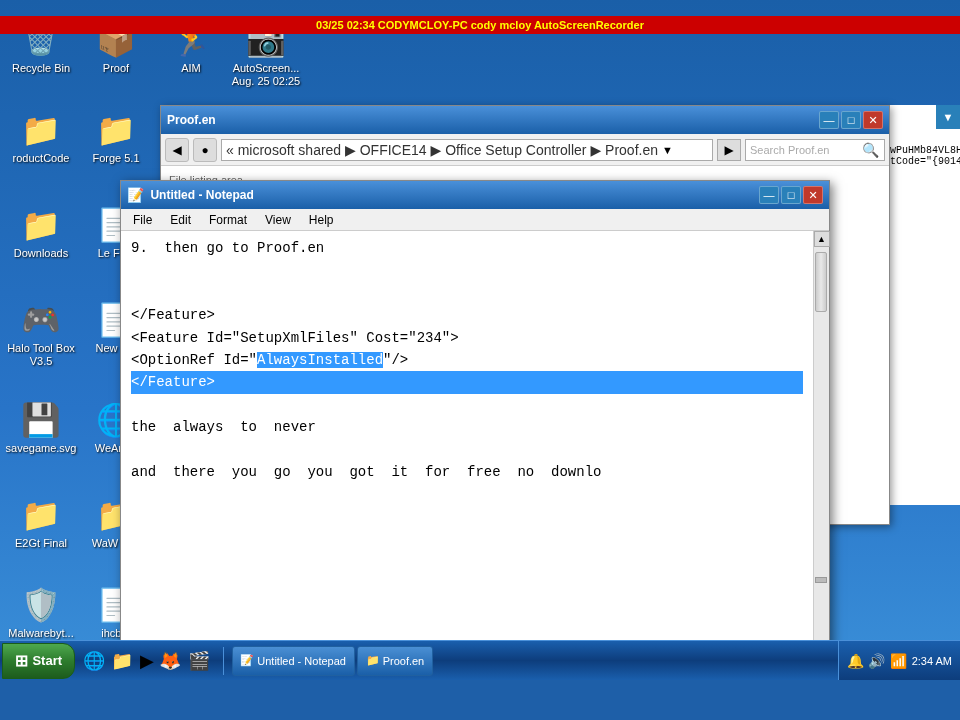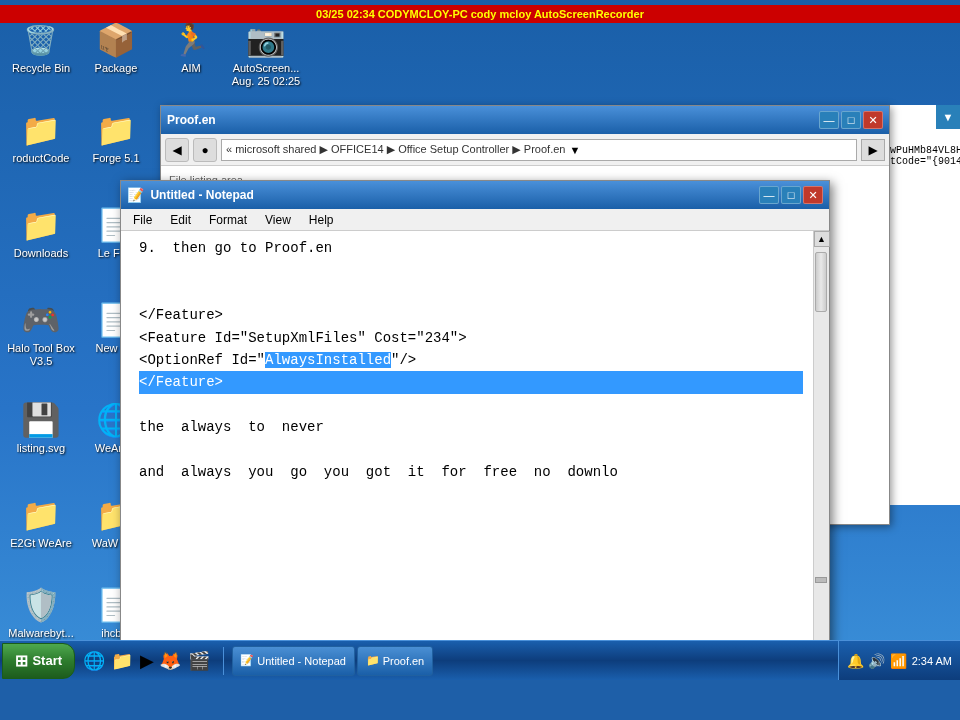--- a/index.html
+++ b/index.html
@@ -191,21 +191,21 @@
       flex: 1;
       height: 22px;
       border: 1px solid #aaa;
       background: white;
       font-size: 11px;
       padding: 0 4px;
       display: flex;
       align-items: center;
     }
     .address-text {
-      font-size: 11px;
+      font-size: 14px;
       color: #333;
     }
     .search-box {
       width: 140px;
       height: 22px;
       border: 1px solid #aaa;
       background: white;
       font-size: 11px;
       padding: 0 4px;
       display: flex;
@@ -256,21 +256,20 @@
     }
     .menu-item {
       padding: 2px 8px;
       font-size: 12px;
       cursor: pointer;
       color: #000;
     }
     .notepad-content-area {
       display: flex;
       height: calc(100% - 50px);
-      margin-left: 8px;
     }
     .notepad-scrollbar {
       width: 16px;
       background: #f0f0f0;
       border-left: 1px solid #ccc;
       display: flex;
       flex-direction: column;
       align-items: center;
     }
     .scrollbar-btn {
@@ -313,21 +312,21 @@
       color: white;
     }
     .inline-highlight {
       background-color: #3399ff;
       color: white;
     }
 
     
     .top-bar {
       position: absolute;
-      top: 5px;
+      top: 16px;
       left: 0;
       width: 100%;
       height: 18px;
       background: #cc0000;
       display: flex;
       align-items: center;
       justify-content: center;
       z-index: 9999;
     }
     .top-bar-text {
@@ -344,21 +343,21 @@
   <div class="top-bar">
     <span class="top-bar-text">03/25  02:34  CODYMCLOY-PC  cody mcloy  AutoScreenRecorder</span>
   </div>
 
   <div class="desktop-icon" style="left:5px; top:20px;">
     <div class="icon-img">🗑️</div>
     <div class="icon-label">Recycle Bin</div>
   </div>
   <div class="desktop-icon" style="left:80px; top:20px;">
     <div class="icon-img" style="font-size:32px;">📦</div>
-    <div class="icon-label">Package</div>
+    <div class="icon-label">Proof</div>
   </div>
   <div class="desktop-icon" style="left:155px; top:20px;">
     <div class="icon-img" style="font-size:32px;">🏃</div>
     <div class="icon-label">AIM</div>
   </div>
   <div class="desktop-icon" style="left:230px; top:20px;">
     <div class="icon-img" style="font-size:32px;">📷</div>
     <div class="icon-label">AutoScreen...<br>Aug. 25 02:25</div>
   </div>
   <div class="desktop-icon" style="left:5px; top:110px;">
@@ -380,29 +379,29 @@
   <div class="desktop-icon" style="left:5px; top:300px;">
     <div class="icon-img" style="font-size:32px;">🎮</div>
     <div class="icon-label">Halo Tool Box<br>V3.5</div>
   </div>
   <div class="desktop-icon" style="left:80px; top:300px;">
     <div class="icon-img" style="font-size:32px;">📄</div>
     <div class="icon-label">New f (2</div>
   </div>
   <div class="desktop-icon" style="left:5px; top:400px;">
     <div class="icon-img" style="font-size:32px;">💾</div>
-    <div class="icon-label">listing.svg</div>
+    <div class="icon-label">savegame.svg</div>
   </div>
   <div class="desktop-icon" style="left:80px; top:400px;">
     <div class="icon-img" style="font-size:32px;">🌐</div>
     <div class="icon-label">WeAre...</div>
   </div>
   <div class="desktop-icon" style="left:5px; top:495px;">
     <div class="icon-img" style="font-size:32px;">📁</div>
-    <div class="icon-label">E2Gt WeAre</div>
+    <div class="icon-label">E2Gt Final</div>
   </div>
   <div class="desktop-icon" style="left:80px; top:495px;">
     <div class="icon-img" style="font-size:32px;">📁</div>
     <div class="icon-label">WaW W...</div>
   </div>
   <div class="desktop-icon" style="left:5px; top:585px;">
     <div class="icon-img" style="font-size:32px;">🛡️</div>
     <div class="icon-label">Malwarebyt...<br>Anti-Malware</div>
   </div>
   <div class="desktop-icon" style="left:80px; top:585px;">
@@ -428,20 +427,24 @@
       </div>
     </div>
     <div class="explorer-nav">
       <div class="nav-arrow">◀</div>
       <div class="nav-arrow">●</div>
       <div class="address-bar" style="flex:1;">
         <span class="address-text">« microsoft shared ▶ OFFICE14 ▶ Office Setup Controller ▶ Proof.en</span>
         <span style="margin-left:4px; cursor:pointer;">▼</span>
       </div>
       <div style="width:24px; height:22px; background:#ddd; border:1px solid #aaa; display:flex; align-items:center; justify-content:center; cursor:pointer; font-size:12px;">▶</div>
+      <div class="search-box">
+        <span style="color:#aaa; font-size:11px;">Search Proof.en</span>
+        <span style="margin-left:auto; font-size:14px;">🔍</span>
+      </div>
     </div>
     <div class="explorer-content">
       <div style="color:#666; font-size:11px;">File listing area</div>
     </div>
   </div>
 
   <div class="notepad-window">
     <div class="notepad-titlebar">
       <div style="display:flex; align-items:center; gap:6px;">
         <span style="font-size:14px;">📝</span>
@@ -465,21 +468,21 @@
         <div class="content-line">9.  then go to Proof.en</div>
         <div class="content-line">&nbsp;</div>
         <div class="content-line">&nbsp;</div>
         <div class="content-line">&lt;/Feature&gt;</div>
         <div class="content-line">&lt;Feature Id="SetupXmlFiles" Cost="234"&gt;</div>
         <div class="content-line">&lt;OptionRef Id="<span class="inline-highlight">AlwaysInstalled</span>"/&gt;</div>
         <div class="content-line selected">&lt;/Feature&gt;</div>
         <div class="content-line">&nbsp;</div>
         <div class="content-line">the  always  to  never</div>
         <div class="content-line">&nbsp;</div>
-        <div class="content-line">and  always  you  go  you  got  it  for  free  no  downlo</div>
+        <div class="content-line">and  there  you  go  you  got  it  for  free  no  downlo</div>
       </div>
       <div class="notepad-scrollbar">
         <div class="scrollbar-btn">▲</div>
         <div class="scrollbar-track">
           <div class="scrollbar-thumb"></div>
           <div style="position:absolute; bottom:60px; left:1px; width:12px; height:6px; background:#bbb; border:1px solid #999;"></div>
         </div>
         <div class="scrollbar-btn">▼</div>
       </div>
     </div>

